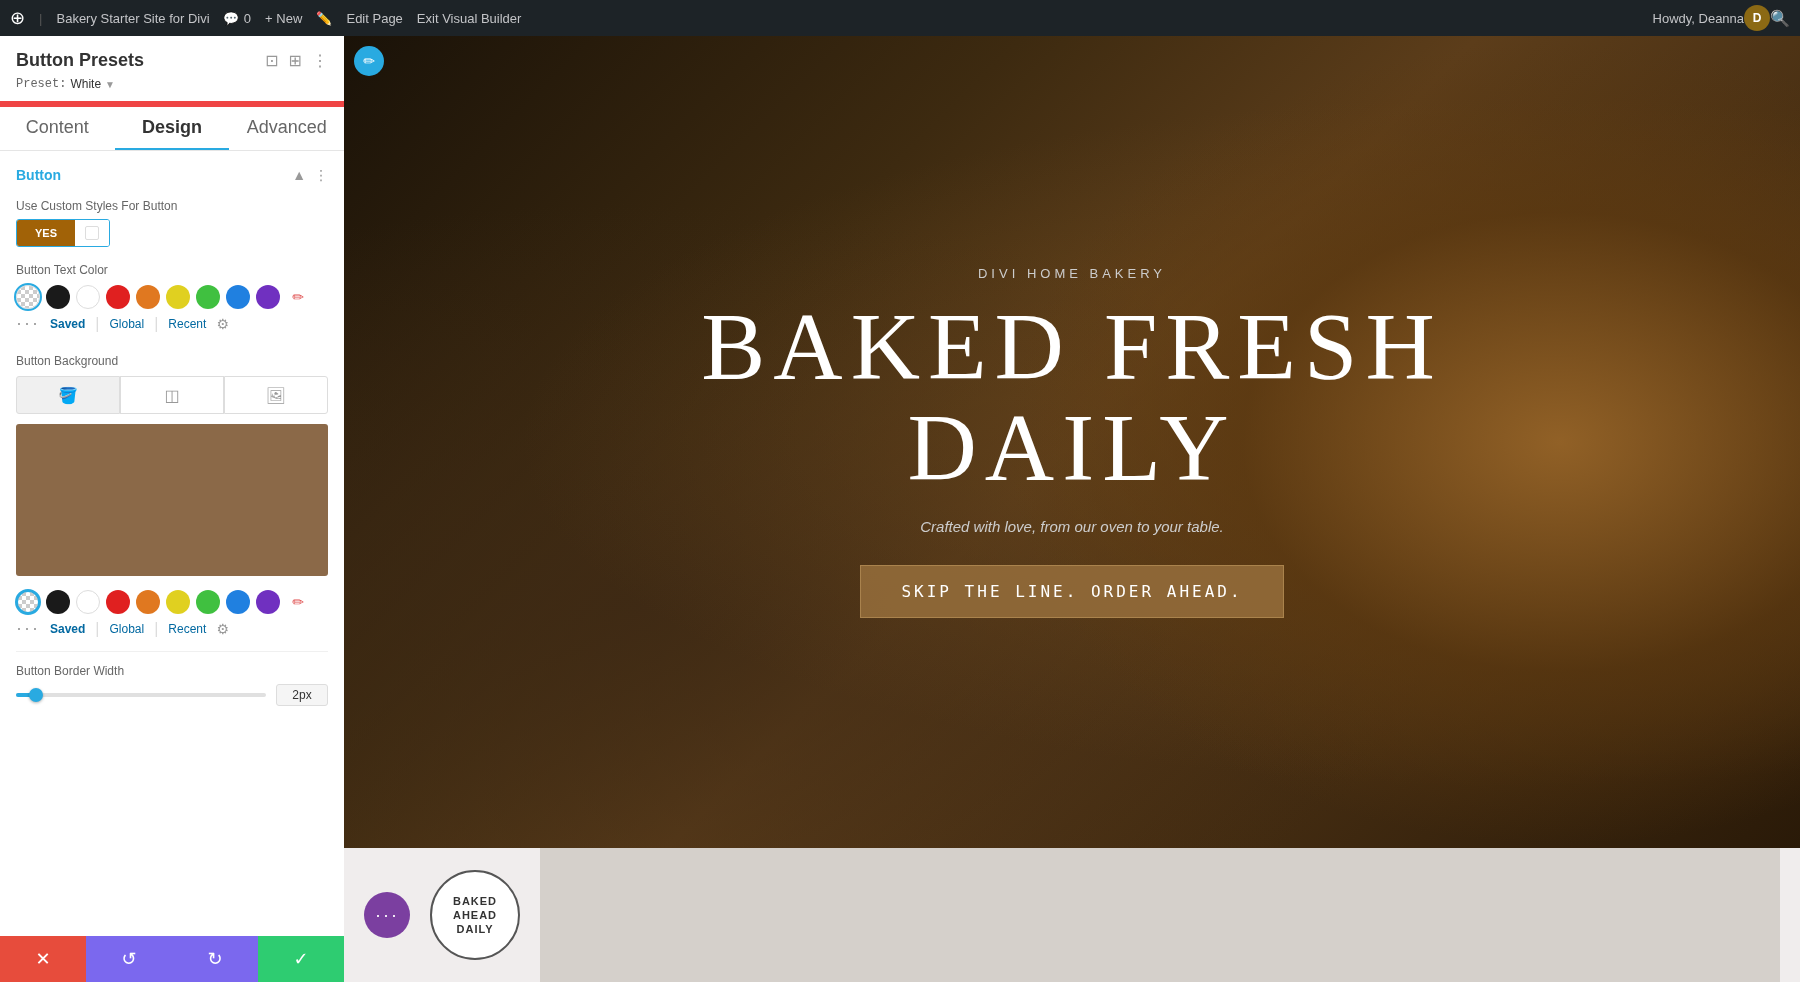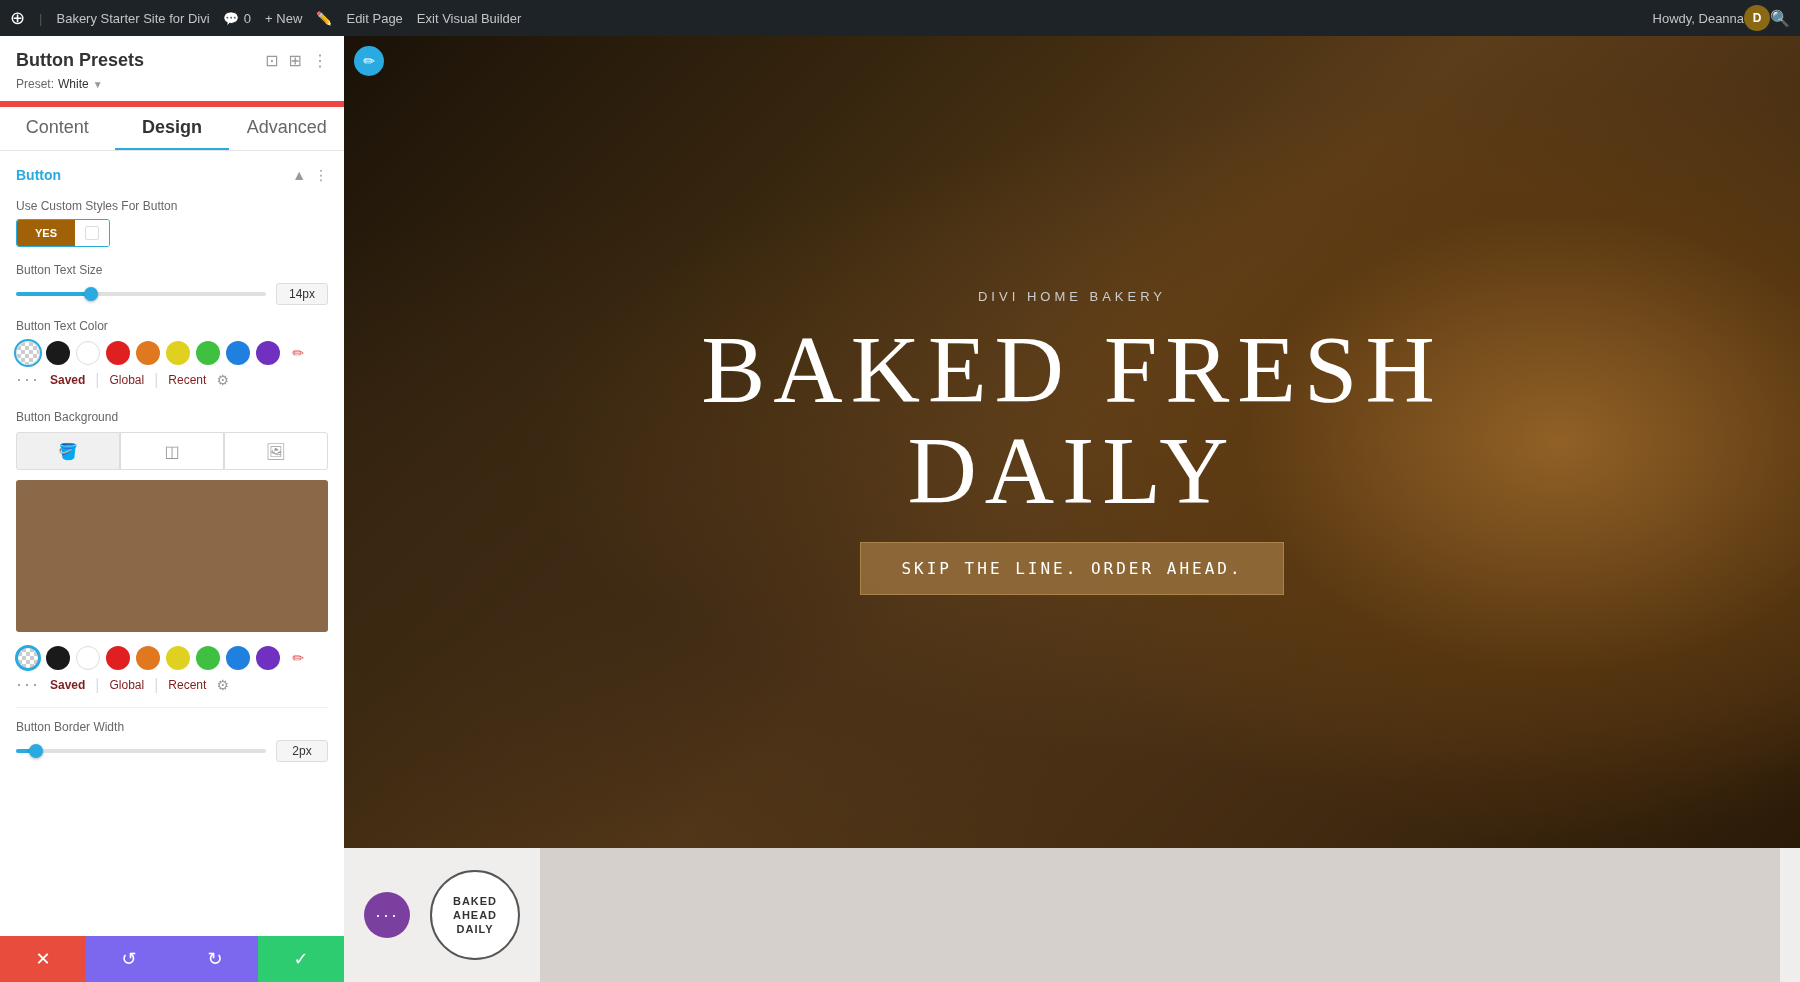--- a/index.html
+++ b/index.html
@@ -53,21 +53,21 @@
       margin-bottom: 6px;
     }
     .panel-title {
       font-size: 18px;
       font-weight: 600;
       color: #333;
     }
     .panel-title-icons { display: flex; gap: 10px; align-items: center; }
     .panel-icon-btn { color: #999; cursor: pointer; font-size: 16px; background: none; border: none; }
     .preset-row { font-size: 12px; color: #666; display: flex; align-items: center; gap: 4px; }
-    .preset-label { font-weight: 500; }
+    .preset-label { font-weight: 500; font-family: Liberation Mono, monospace; }
     .preset-dropdown { color: #333; cursor: pointer; }
 
     
     .panel-tabs {
       display: flex;
       border-bottom: 1px solid #e5e5e5;
     }
     .panel-tab {
       flex: 1;
       padding: 10px 14px;
@@ -217,21 +217,21 @@
       height: 24px;
       display: flex;
       align-items: center;
       justify-content: center;
       cursor: pointer;
       color: #e05252;
       font-size: 14px;
     }
     .color-meta { display: flex; align-items: center; gap: 10px; margin-top: 4px; }
     .color-meta-dots { color: #999; font-size: 18px; cursor: pointer; letter-spacing: 2px; }
-    .color-meta-link { font-size: 12px; color: #7f1d1d; cursor: pointer; }
+    .color-meta-link { font-size: 12px; color: #0369a1; cursor: pointer; }
     .color-meta-link.active { font-weight: 600; }
     .color-meta-sep { color: #ddd; }
     .color-meta-gear { color: #999; font-size: 14px; cursor: pointer; }
 
     
     .bg-section { margin-bottom: 14px; }
     .bg-type-row {
       display: flex;
       align-items: center;
       gap: 0;
@@ -512,30 +512,20 @@
       <div class="toggle-row">
         <div class="toggle-label">Use Custom Styles For Button</div>
         <div class="toggle-container">
           <div class="toggle-yes">YES</div>
           <div class="toggle-no">
             <div style="width:14px;height:14px;border:1px solid #ddd;border-radius:2px;"></div>
           </div>
         </div>
       </div>
 
-      <div class="slider-row">
-        <div class="slider-label">Button Text Size</div>
-        <div class="slider-control">
-          <div class="slider-track">
-            <div class="slider-fill" style="width:30%;"></div>
-            <div class="slider-thumb" style="left:30%;"></div>
-          </div>
-          <div class="slider-value">14px</div>
-        </div>
-      </div>
 
       <div class="color-row">
         <div class="color-label">Button Text Color</div>
         <div class="color-swatches">
           <div class="color-swatch-transparent active"></div>
           <div class="color-swatch" style="background:#1a1a1a;"></div>
           <div class="color-swatch" style="background:#fff;border:1px solid #ddd;"></div>
           <div class="color-swatch" style="background:#e02020;"></div>
           <div class="color-swatch" style="background:#e07820;"></div>
           <div class="color-swatch" style="background:#e0d020;"></div>
@@ -627,20 +617,21 @@
     <div class="hero-section">
       <div class="hero-bg"></div>
       <div class="hero-bread-overlay"></div>
 
       <div class="hero-content">
         <div class="hero-subtitle">DIVI HOME BAKERY</div>
         <div class="hero-title">
           <div>BAKED FRESH</div>
           <div>DAILY</div>
         </div>
+        <div class="hero-description">Crafted with love, from our oven to your table.</div>
         <button class="hero-cta-btn">SKIP THE LINE. ORDER AHEAD.</button>
       </div>
     </div>
 
     <div class="bottom-strip">
       <div class="purple-dot-btn">
         <span>···</span>
       </div>
       <div class="circular-badge">
         <div>

